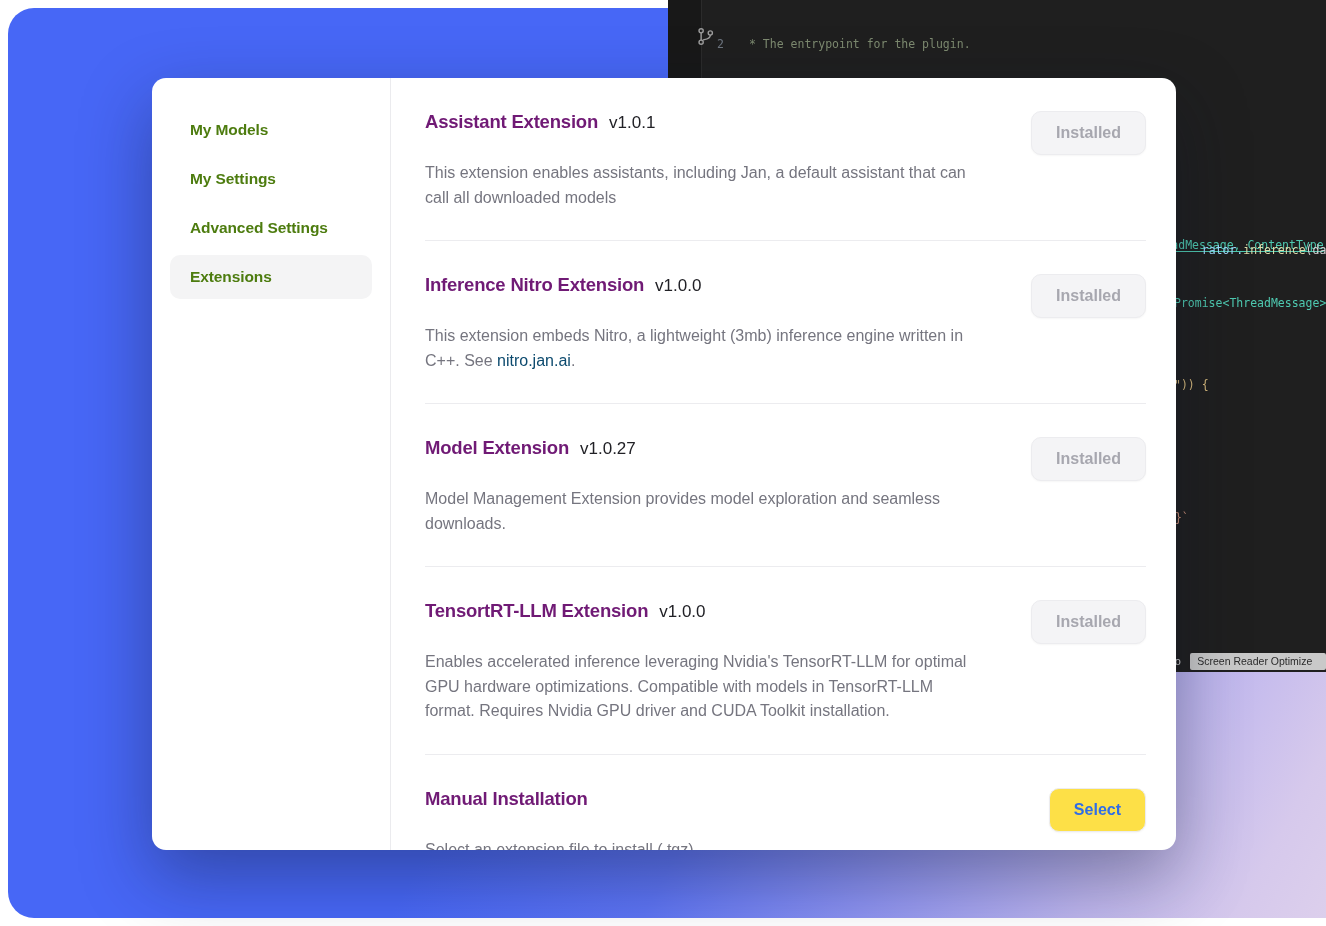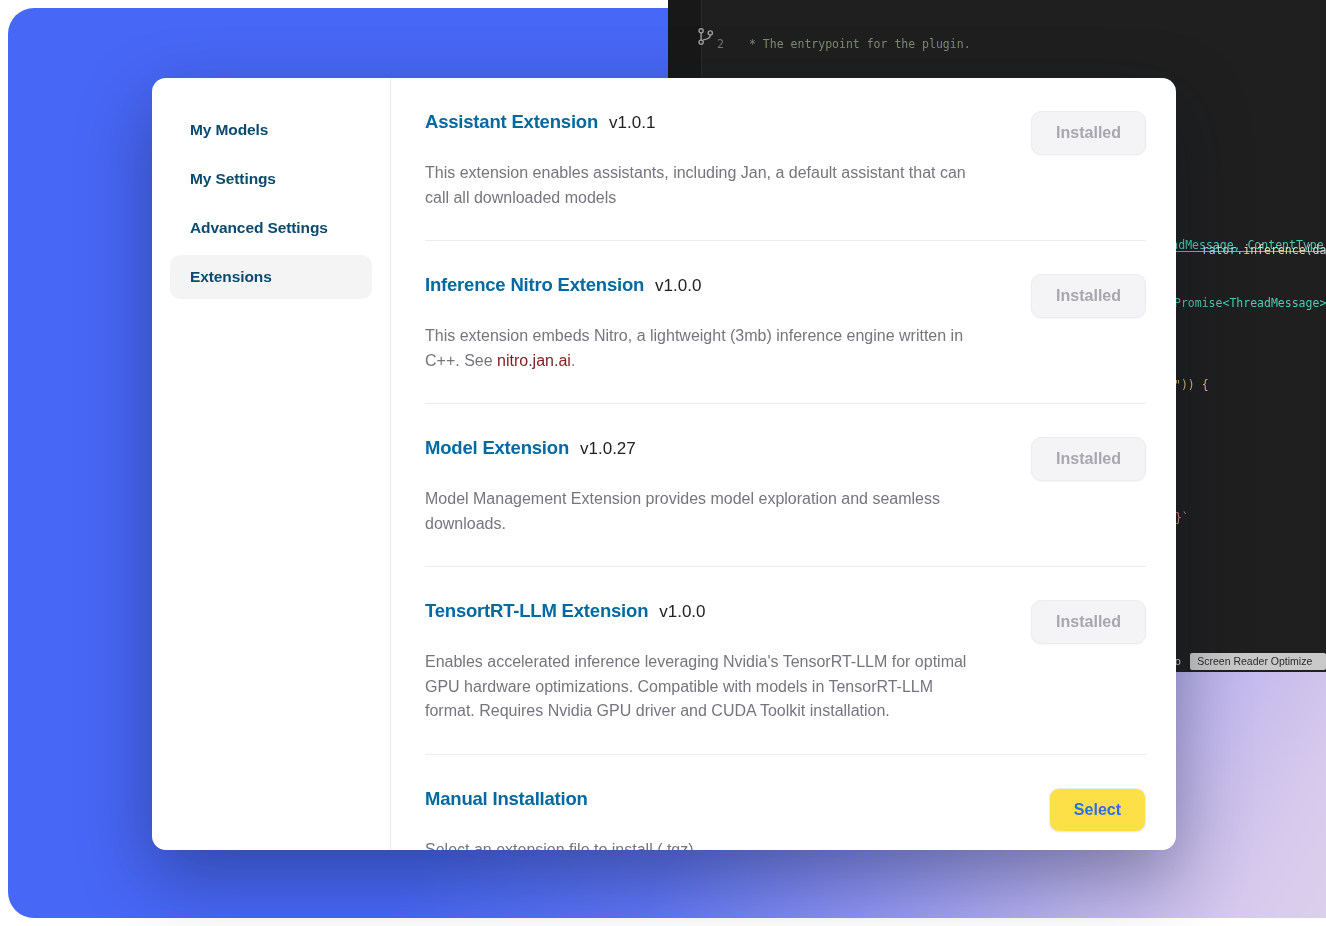--- a/index.html
+++ b/index.html
@@ -59,40 +59,40 @@
     background:#ffffff; border-radius:14px;
     box-shadow:0 26px 70px rgba(15,20,40,.38);
     display:flex; overflow:hidden;
   }
   .sidebar {
     width:239px; flex:0 0 auto; border-right:1px solid #ebebee;
     padding:30px 18px;
   }
   .nav-item {
     height:44px; line-height:44px; padding:0 20px; margin-bottom:5px;
-    font-size:15.5px; font-weight:700; color:#0c4a6e; letter-spacing:-.1px;
+    font-size:15.5px; font-weight:700; color:#4d7c0f; letter-spacing:-.1px;
     border-radius:10px; cursor:pointer; white-space:nowrap;
   }
   .nav-item.active { background:#f4f4f5; }
 
   .content { flex:1; padding:0 30px 20px 34px; overflow:hidden; }
   .ext-row {
     display:flex; justify-content:space-between; align-items:flex-start;
     padding:33px 0 30px; border-bottom:1px solid #ececef;
   }
   .ext-row.last { border-bottom:none; }
   .ext-info { max-width:575px; }
   .ext-title-line { display:flex; align-items:baseline; gap:11px; }
-  .ext-name { font-size:18.5px; font-weight:700; color:#0369a1; letter-spacing:-.2px; }
+  .ext-name { font-size:18.5px; font-weight:700; color:#701a75; letter-spacing:-.2px; }
   .ext-version { font-size:17px; font-weight:500; color:#212126; }
   .ext-desc {
     margin-top:28px; font-size:16px; line-height:24.5px; color:#75757f;
     max-width:560px;
   }
-  .link { color:#7f1d1d; text-decoration:none; cursor:pointer; }
+  .link { color:#0c4a6e; text-decoration:none; cursor:pointer; }
   .btn {
     flex:0 0 auto; height:44px; border-radius:10px; border:1px solid #ececef;
     background:#f4f4f6; font-family:inherit; font-size:16px; font-weight:700;
     padding:12px 24px; box-shadow:0 1px 2px rgba(0,0,0,.04);
   }
   .btn.installed { color:#a7a7af; cursor:default; }
   .btn.select { color:#2f6de8; cursor:pointer; background:#fde047; }
 </style>
 </head>
 <body>

